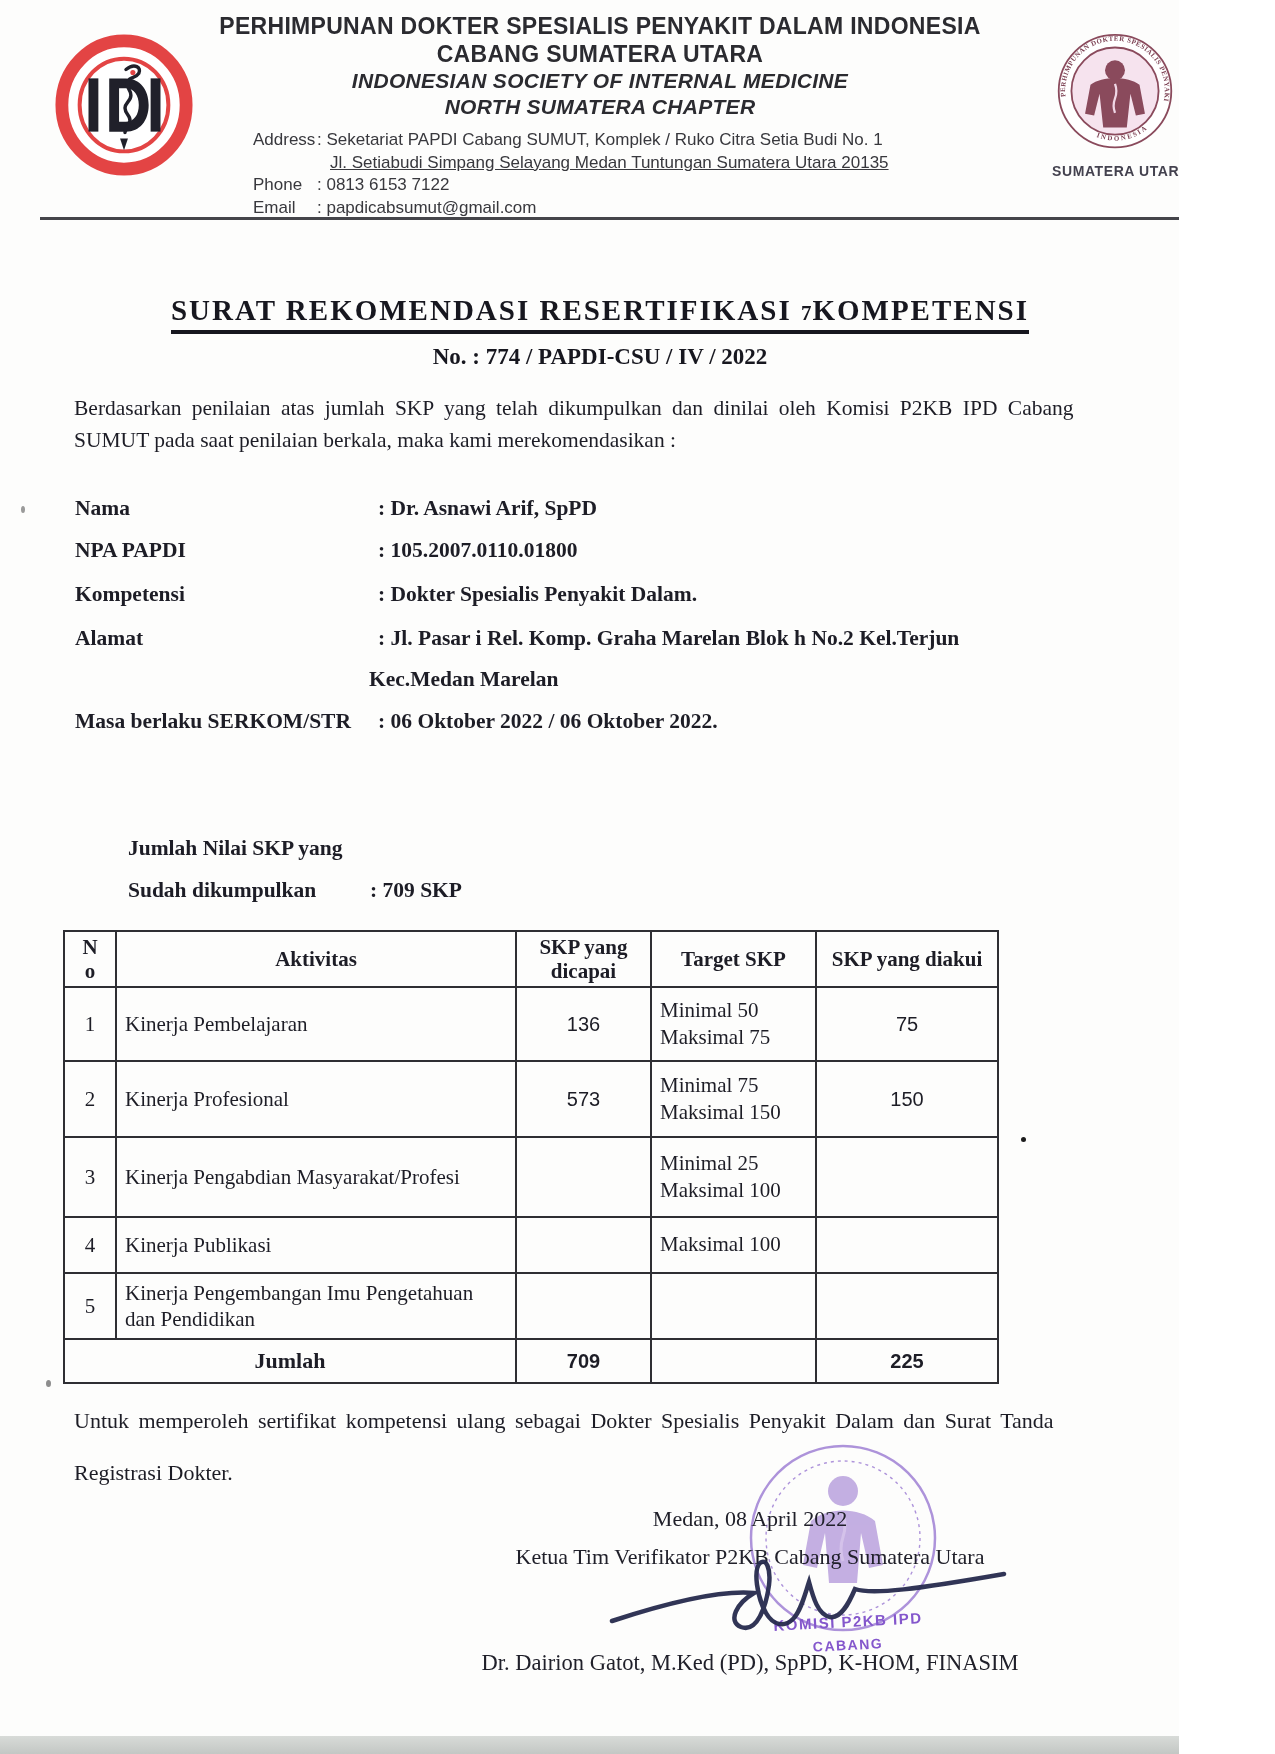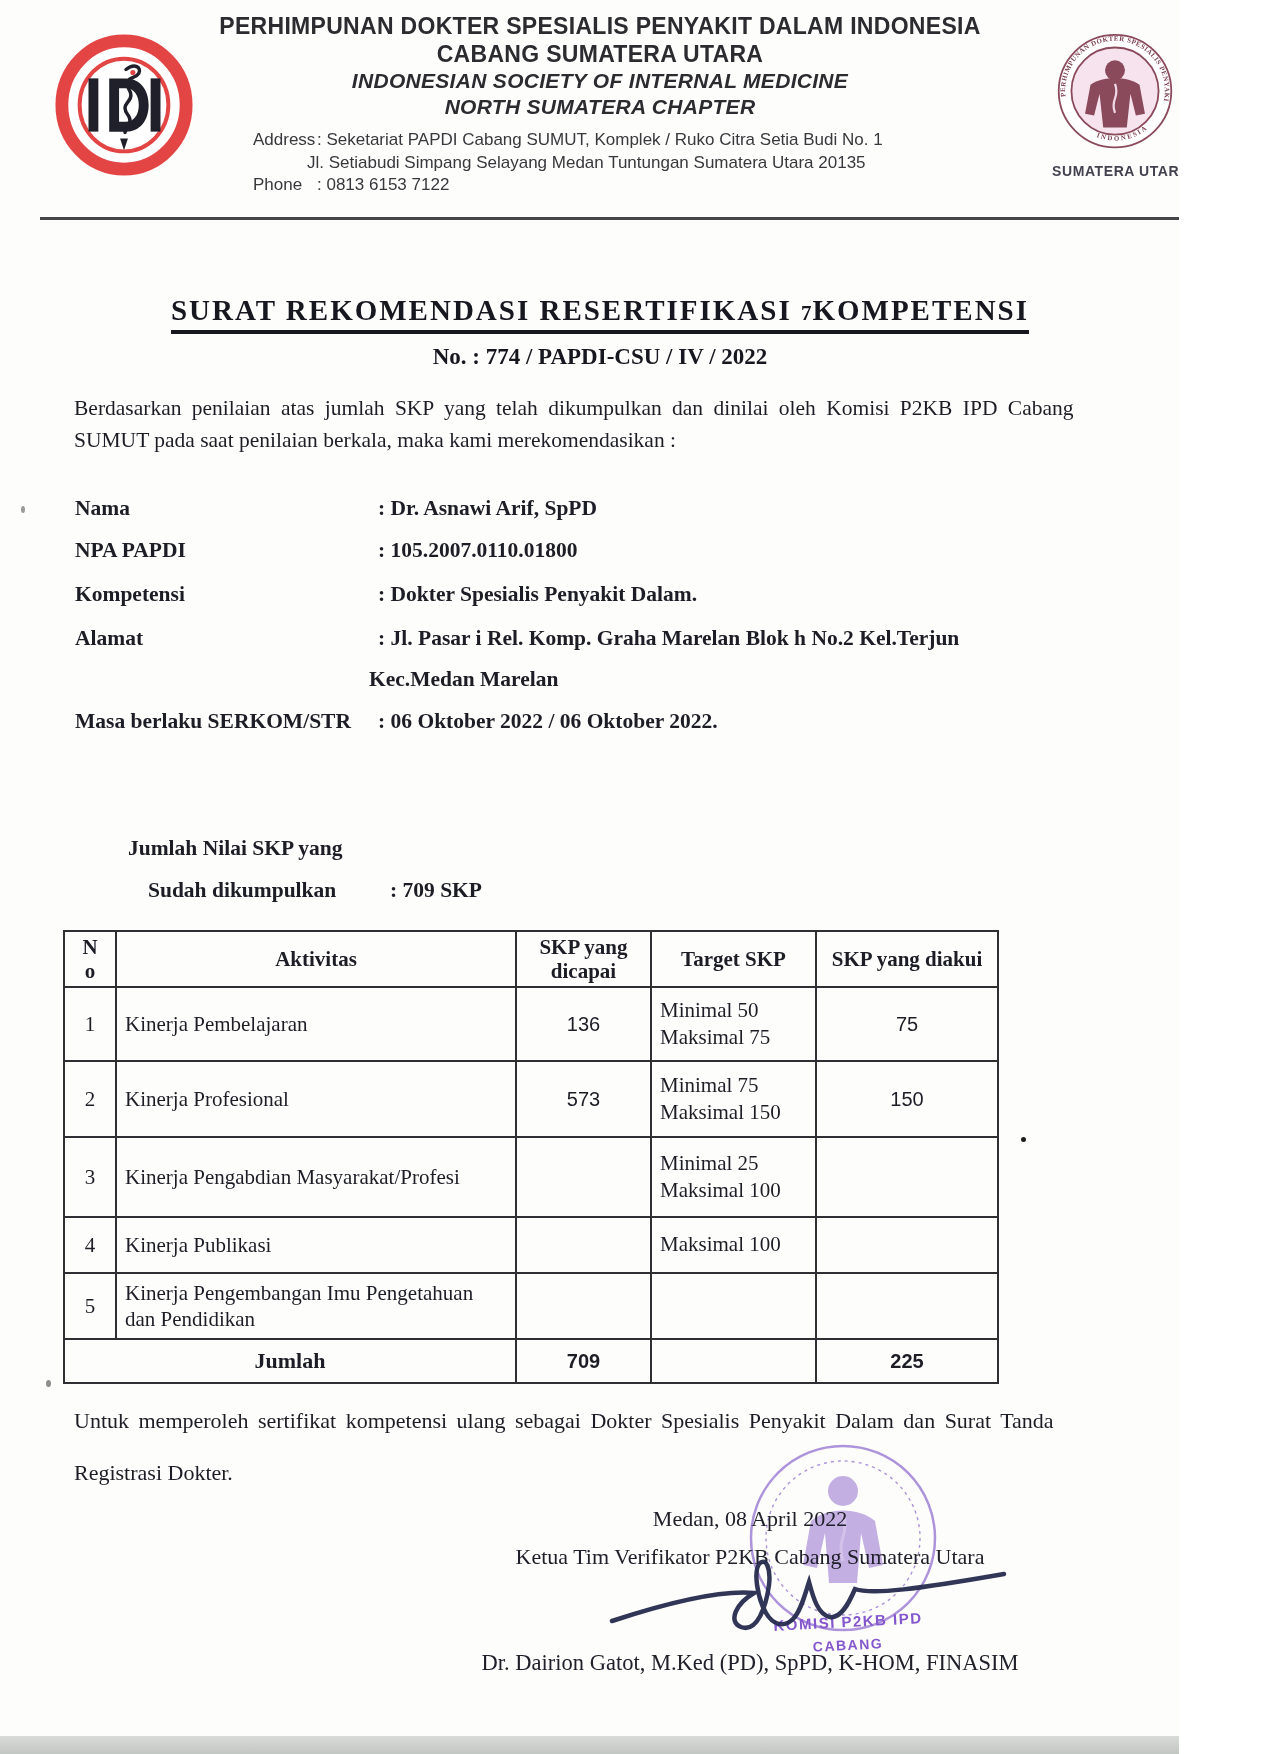--- a/index.html
+++ b/index.html
@@ -9,42 +9,42 @@
 
   
   .org-block{left:160px;top:12px;width:880px;text-align:center;color:#2b2b30;}
   .org-l1,.org-l2{font-family:"Liberation Sans",sans-serif;font-weight:bold;
                   font-size:23px;line-height:28px;letter-spacing:.3px;}
   .org-l3,.org-l4{font-family:"Liberation Sans",sans-serif;font-weight:bold;font-style:italic;
                   font-size:21px;line-height:26px;letter-spacing:.3px;}
   .addr-block{left:253px;top:129px;width:720px;font-family:"Liberation Sans",sans-serif;
               font-size:17px;line-height:22.5px;color:#38383d;text-align:left;}
   .addr-row .lbl{display:inline-block;width:64px;}
-  .addr-indent{margin-left:54px;}
+  .addr-indent{margin-left:77px;text-decoration:underline;}
   .hdr-rule{left:40px;top:217px;width:1197px;height:3px;background:#45454a;}
   .papdi-caption{left:1032px;top:163px;width:178px;text-align:center;
                  font-family:"Liberation Sans",sans-serif;font-weight:bold;
                  font-size:14px;letter-spacing:.6px;color:#44424f;}
 
   
   .title-wrap{left:100px;top:294px;width:1000px;text-align:center;}
   .doc-title{display:inline-block;font-weight:bold;font-size:29px;letter-spacing:2px;
              color:#17171f;border-bottom:4px solid #17171f;padding-bottom:3px;}
   .doc-title .small7{font-size:21px;letter-spacing:1px;}
   .doc-number{left:100px;top:344px;width:1000px;text-align:center;
               font-weight:bold;font-size:23px;color:#17171f;}
 
   
   .intro1{left:74px;top:396px;width:1000px;font-size:21.5px;word-spacing:5px;white-space:nowrap;}
   .intro2{left:74px;top:428px;width:1000px;font-size:21.5px;}
   .frow{position:absolute;left:75px;width:1020px;font-weight:bold;font-size:21.5px;}
   .frow .fval{position:absolute;left:303px;top:0;white-space:nowrap;}
   .alamat2{left:369px;top:667px;font-weight:bold;font-size:21.5px;}
   .skp1{left:128px;top:836px;font-weight:bold;font-size:21.5px;}
-  .skp2{left:128px;top:878px;font-weight:bold;font-size:21.5px;margin-left:20px;}
+  .skp2{left:128px;top:878px;font-weight:bold;font-size:21.5px;}
   .skp2 .fval{position:absolute;left:242px;top:0;white-space:nowrap;}
 
   
   .skp-table{position:absolute;left:63px;top:930px;width:934px;border-collapse:collapse;
              table-layout:fixed;font-size:21px;color:#1d1d26;}
   .skp-table td,.skp-table th{border:2px solid #2e2e33;padding:2px 8px;vertical-align:middle;
                               background:transparent;font-weight:normal;}
   .skp-table th{font-weight:bold;text-align:center;line-height:1.15;}
   .cell-no{text-align:center;}
   .cell-num{text-align:center;font-family:"Liberation Sans",sans-serif;
@@ -103,20 +103,23 @@
     <div class="org-l4">NORTH SUMATERA CHAPTER</div>
   </div>
 
   <div class="abs addr-block">
     <div class="addr-row">
       <span class="lbl">Address</span><span>: Seketariat PAPDI Cabang SUMUT, Komplek / Ruko Citra Setia Budi No. 1</span>
     </div>
     <div class="addr-indent">Jl. Setiabudi Simpang Selayang Medan Tuntungan Sumatera Utara 20135</div>
     <div class="addr-row">
       <span class="lbl">Phone</span><span>: 0813 6153 7122</span>
+    </div>
+    <div class="addr-row">
+      <span class="lbl">Email</span><span>: papdicabsumut@gmail.com</span>
     </div>
   </div>
 
   <svg class="abs" style="left:1056px;top:32px;" width="118" height="130" viewBox="-65 -65 130 143">
     <circle r="62" fill="#ffffff" stroke="#8a4a5c" stroke-width="2"></circle>
     <circle r="48" fill="#f6e3ee" stroke="#8a4a5c" stroke-width="2"></circle>
     <defs>
       <path id="ringTop" d="M -54 10 A 55 55 0 1 1 54 10" fill="none"></path>
       <path id="ringBottom" d="M -42 35 A 55 55 0 0 0 42 35" fill="none"></path>
     </defs>

